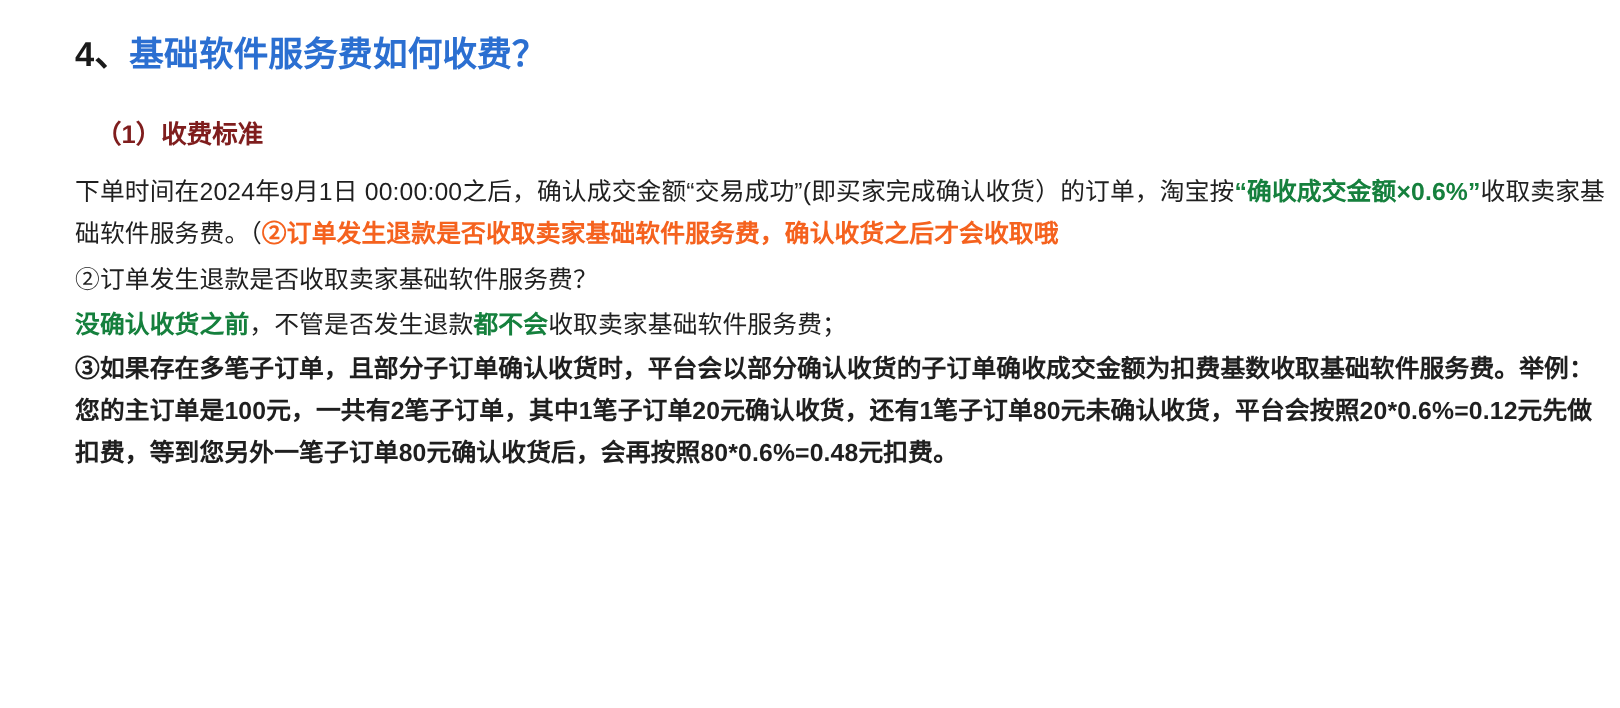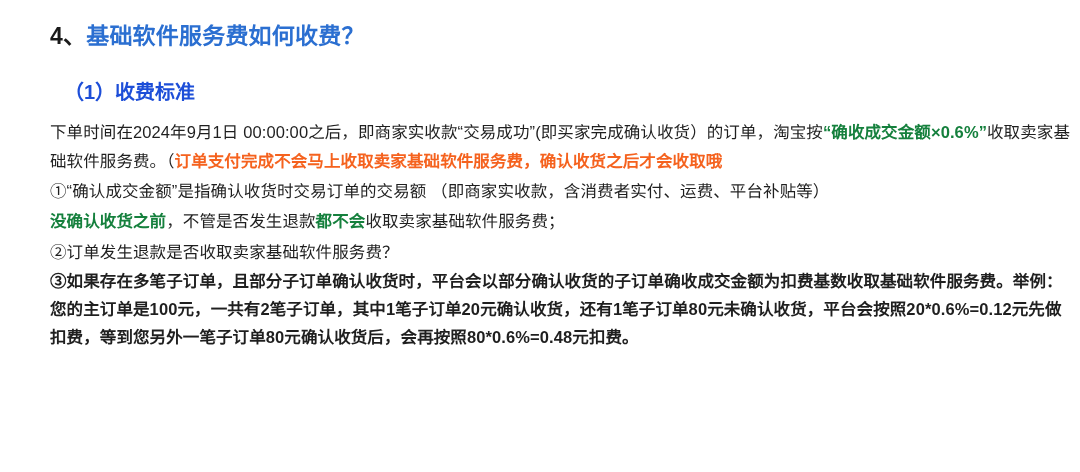--- a/index.html
+++ b/index.html
@@ -31,23 +31,23 @@
     margin: 2px 0 0 0;
     line-height: 1.4;
   }
   .heading .num {
     color: #1a1a1a;
   }
   .heading .blue {
     color: #2b6fd1;
   }
   .subheading {
-    font-size: 20px;
+    font-size: 17px;
     font-weight: bold;
-    color: #1d4ed8;
+    color: #7f1d1d;
     margin: 26px 0 0 14px;
     line-height: 1.4;
   }
   .body-block {
     margin: 12px 0 0 0;
     font-size: 16.5px;
     line-height: 1.72;
     color: #1f1f1f;
     letter-spacing: 0.1px;
   }
@@ -92,27 +92,26 @@
 <body>
 
 <div class="page">
 
   <h1 class="heading"><span class="num">4、</span><span class="blue">基础软件服务费如何收费？</span></h1>
 
   <h2 class="subheading">（1）收费标准</h2>
 
   <div class="body-block">
 
-    <p class="para"><span>下单时间在2024年9月1日 00:00:00之后，即商家实收款“交易成功”(即买家完成确认收货）的订单，淘宝按</span><span class="orange">“确收成交金额×0.6%”</span><span>收取卖家基础软件服务费。（</span><span class="orange-note">订单支付完成不会马上收取卖家基础软件服务费，确认收货之后才会收取哦</span></p>
+    <p class="para"><span>下单时间在2024年9月1日 00:00:00之后，确认成交金额“交易成功”(即买家完成确认收货）的订单，淘宝按</span><span class="orange">“确收成交金额×0.6%”</span><span>收取卖家基础软件服务费。（</span><span class="orange-note">②订单发生退款是否收取卖家基础软件服务费，确认收货之后才会收取哦</span></p>
 
-    <p class="para">①“确认成交金额”是指确认收货时交易订单的交易额 （即商家实收款，含消费者实付、运费、平台补贴等）</p>
+
+    <p class="para">②订单发生退款是否收取卖家基础软件服务费？</p>
 
     <p class="para"><span class="orange">没确认收货之前</span><span>，不管是否发生退款</span><span class="orange">都不会</span><span>收取卖家基础软件服务费；</span></p>
-
-    <p class="para">②订单发生退款是否收取卖家基础软件服务费？</p>
 
 
     <p class="para tight">③如果存在多笔子订单，且部分子订单确认收货时，平台会以部分确认收货的子订单确收成交金额为扣费基数收取基础软件服务费。举例：您的主订单是100元，一共有2笔子订单，其中1笔子订单20元确认收货，还有1笔子订单80元未确认收货，平台会按照20*0.6%=0.12元先做扣费，等到您另外一笔子订单80元确认收货后，会再按照80*0.6%=0.48元扣费。</p>
 
   </div>
 
   <div class="right-rule">
     <div class="scroll-thumb"></div>
   </div>
 

